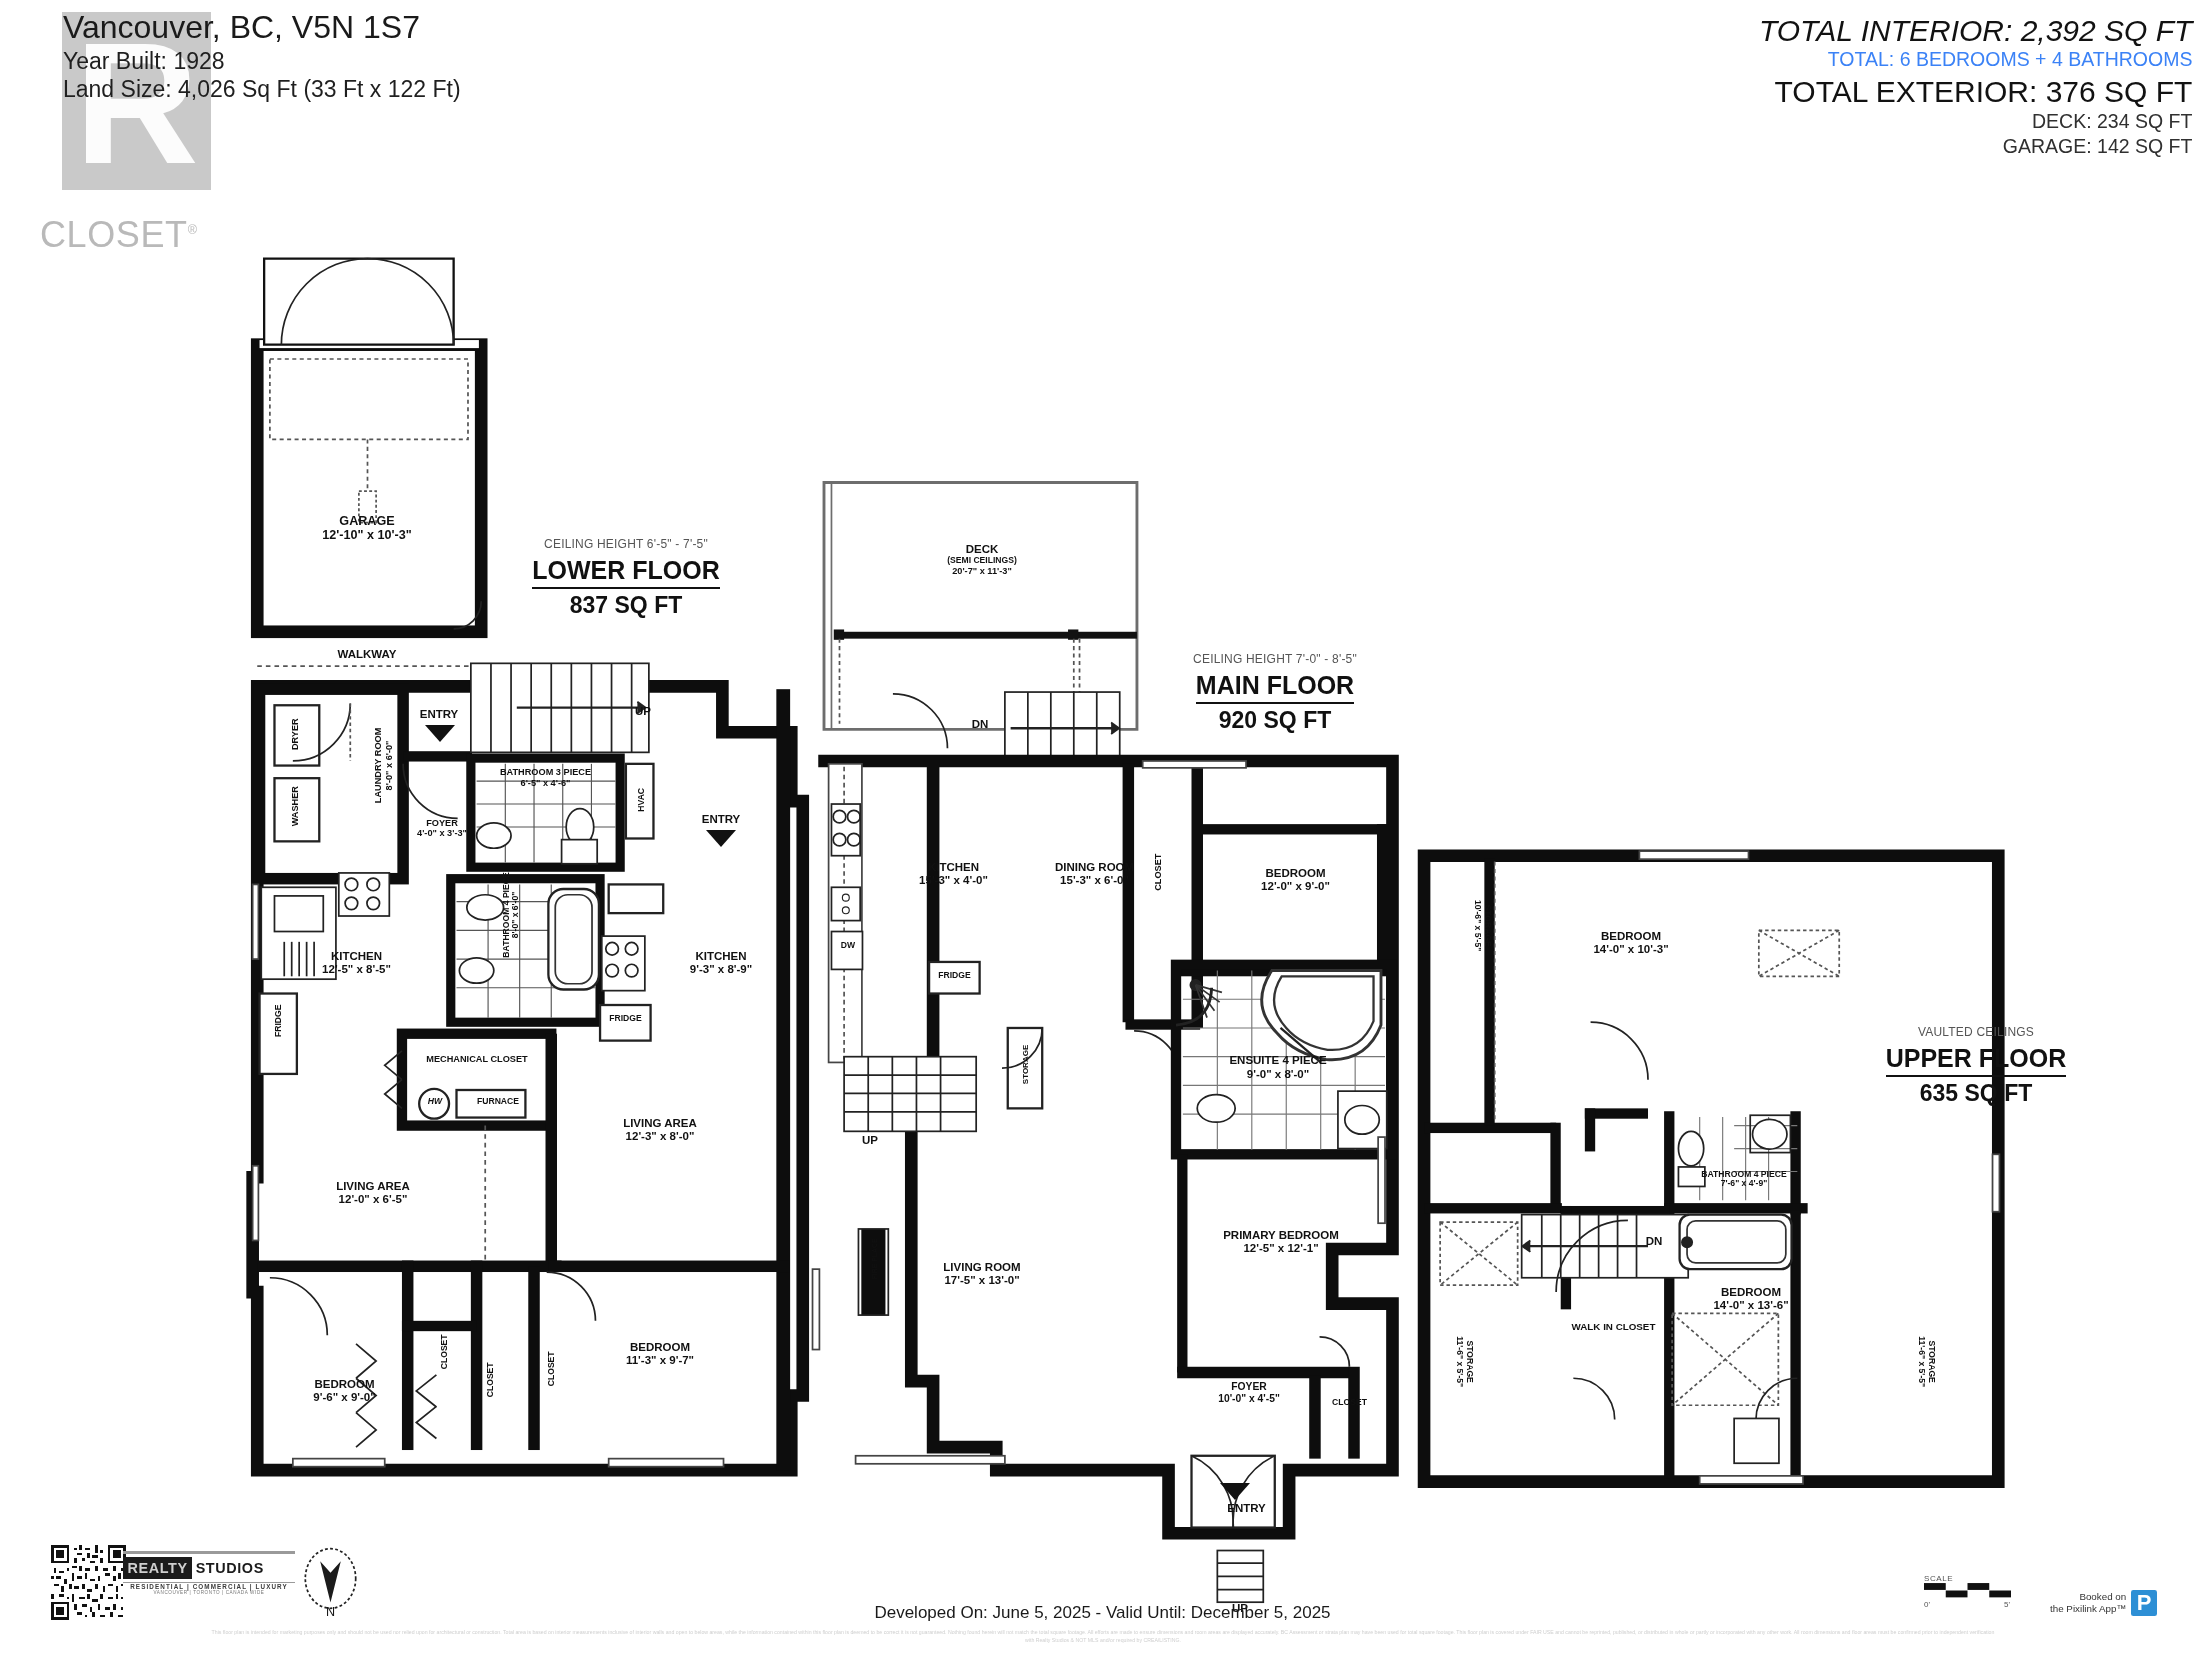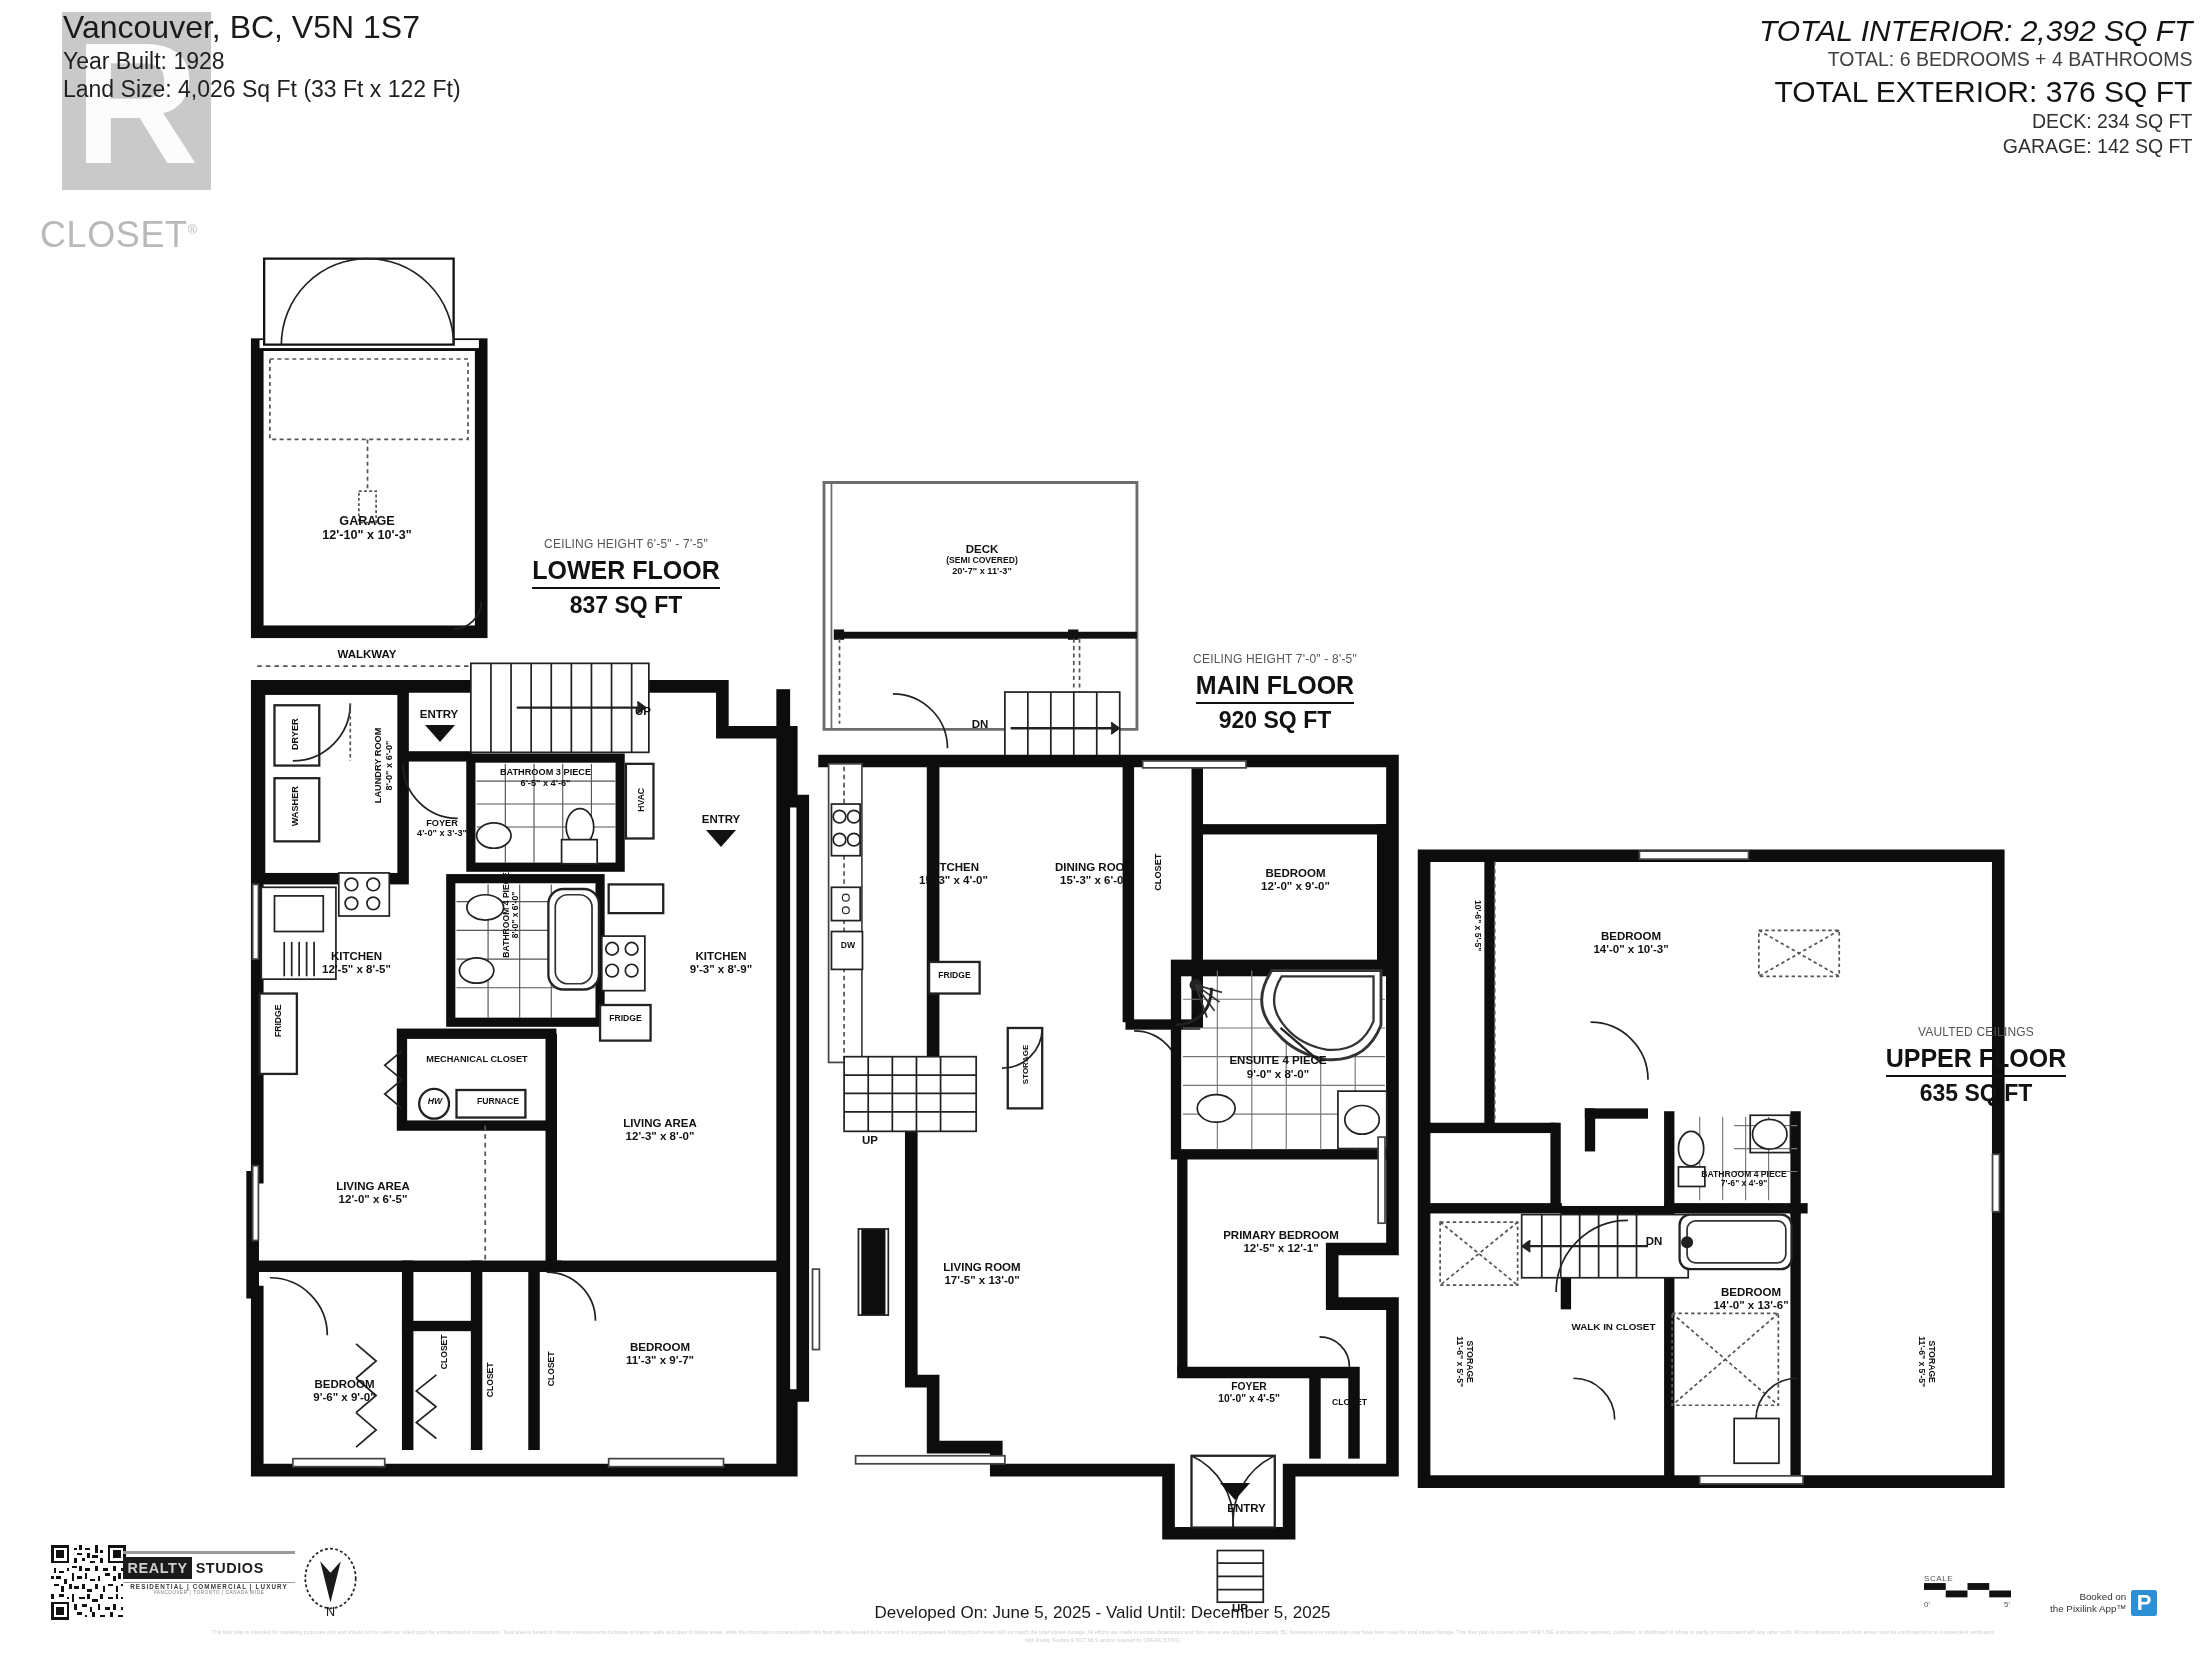--- a/index.html
+++ b/index.html
@@ -25,21 +25,21 @@
   #realtor-mark .rR {
      position:absolute; left:12.6px; top:5.7px; font-size:172px; line-height:1;
      color:#ffffff; font-family:"Liberation Sans", sans-serif; font-weight:700; opacity:.95;
   }
   #realtor-word { left:40px; top:214px; font-size:36px; letter-spacing:0.6px;
      color:#b9b9b9; font-weight:400; }
   #realtor-word sup { font-size:12.6px; vertical-align:super; }
 
   #header-right { right:12.6px; top:13.8px; text-align:right; }
   #tot-interior { font-size:30px; line-height:1.12; color:#121212;font-style:italic; }
-  #tot-bedbath  { font-size:19.5px; line-height:1.25; color:#404040; }
+  #tot-bedbath  { font-size:19.5px; line-height:1.25; color:#3b82f6; }
   #tot-exterior { font-size:30px; line-height:1.14; color:#121212; margin-top:3.4px; }
   #deck-sqft, #garage-sqft { font-size:19.5px; line-height:1.25; color:#303030; }
 
   
   #plan { left:0; top:0; width:2205px; height:1654px; }
 
   
   .rt { position:absolute; text-align:center; line-height:1.12; color:#111; white-space:nowrap; }
   .rname { font-weight:700; }
   .rdim  { font-weight:700; }
@@ -548,21 +548,21 @@
   <div class="rdim">9'-6" x 9'-0"</div>
 </div>
 
 <div class="rt s20" style="left:574px; top:1341px; width:172px;">
   <div class="rname">BEDROOM</div>
   <div class="rdim">11'-3" x 9'-7"</div>
 </div>
 
 <div class="rt s17" style="left:896px; top:543px; width:172px;">
   <div class="rname s20">DECK</div>
-  <div class="s15 rname">(SEMI COVERED)</div>
+  <div class="s15 rname">(SEMI CEILINGS)</div>
   <div class="rdim s16">20'-7" x 11'-3"</div>
 </div>
 
 <div class="rt s20 rname" style="left:960px; top:718px; width:40px;">
   <span>DN</span>
 </div>
 
 <div class="rt s20 rname" style="left:623px; top:705px; width:40px;">
   <span>UP</span>
 </div>

